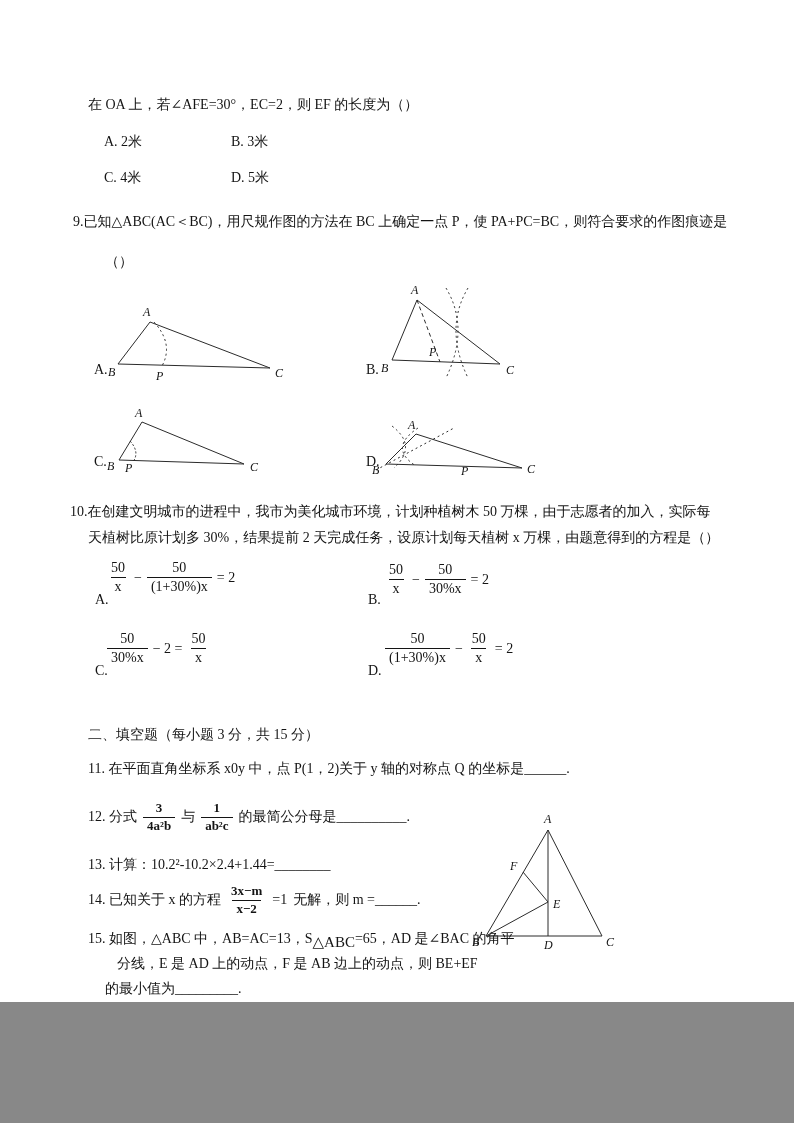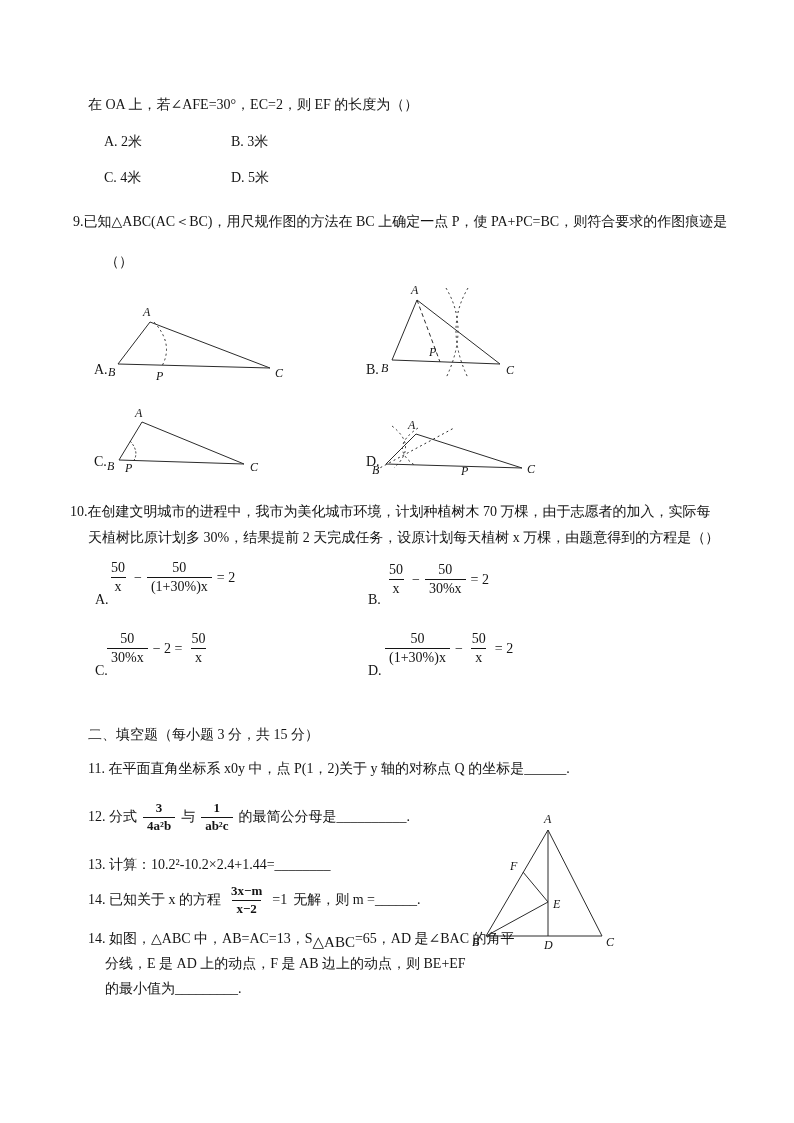--- a/index.html
+++ b/index.html
@@ -1,20 +1,20 @@
 <!DOCTYPE html>
 <html><head>
 <meta charset="utf-8">
 <style>
   * { box-sizing: border-box; }
   html,body { margin:0; padding:0; background:#888; }
   .page {
     position: relative;
     width: 794px;
-    height: 1123px;
+    height: 1002px;
     margin: 0 auto;
     background: #ffffff;
     font-family: "Liberation Serif", "DejaVu Serif", serif;
     color: #141414;
     font-size: 14px;
     overflow: hidden;
   }
   .abs { position: absolute; white-space: nowrap; }
   
   .eq {
@@ -86,21 +86,21 @@
     <path d="M22 6 Q 48 26 24 48" stroke-dasharray="2 3"></path>
     <path d="M48 8 Q 18 28 46 46" stroke-dasharray="2 3"></path>
     <path d="M6 50 L84 8" stroke-dasharray="2 3"></path>
     <text x="38" y="9">A</text>
     <text x="2" y="54">B</text>
     <text x="157" y="53">C</text>
     <text x="91" y="55">P</text>
   </svg>
   <div class="abs" style="left:366px; top:454px;">D.</div>
 
-  <div class="abs" style="left:70px; top:503px;">10.在创建文明城市的进程中，我市为美化城市环境，计划种植树木 70 万棵，由于志愿者的加入，实际每</div>
+  <div class="abs" style="left:70px; top:503px;">10.在创建文明城市的进程中，我市为美化城市环境，计划种植树木 50 万棵，由于志愿者的加入，实际每</div>
   <div class="abs" style="left:88px; top:529px;">天植树比原计划多 30%，结果提前 2 天完成任务，设原计划每天植树 x 万棵，由题意得到的方程是（）</div>
 
   <div class="abs" style="left:95px; top:592px;">A.</div>
   <div class="eq" style="left:107px; top:559px;">
     <span class="frac">
         <span class="num">50</span>
         <span class="den">x</span>
       </span>
     <span>−</span>
     <span class="frac">
@@ -176,23 +176,23 @@
     <span>14. 已知关于 x 的方程</span>
     <span class="frac">
         <span class="num">3x−m</span>
         <span class="den">x−2</span>
       </span>
     <span>=1</span>
     <span>无解，则 m =______.</span>
   </div>
 
   <div class="abs" style="left:88px; top:930px;">
-    <span>14. 如图，△ABC 中，AB=AC=13，S</span><span class="sub">△ABC</span><span>=65，AD 是∠BAC 的角平</span>
-  </div>
-  <div class="abs" style="left:105px; top:955px;">分线，E 是 AD 上的动点，F 是 AB 边上的动点，则 BE+EF</div>
+    <span>15. 如图，△ABC 中，AB=AC=13，S</span><span class="sub">△ABC</span><span>=65，AD 是∠BAC 的角平</span>
+  </div>
+  <div class="abs" style="left:117px; top:955px;">分线，E 是 AD 上的动点，F 是 AB 边上的动点，则 BE+EF</div>
   <div class="abs" style="left:105px; top:980px;">的最小值为_________.</div>
 
   <svg class="abs" style="left:468px; top:812px;" width="155" height="140" viewBox="0 0 155 140">
     <path d="M80 18 L18 124 L134 124 Z"></path>
     <line x1="80" y1="18" x2="80" y2="124"></line>
     <line x1="18" y1="124" x2="80" y2="90"></line>
     <line x1="80" y1="90" x2="55" y2="60"></line>
     <text x="76" y="11">A</text>
     <text x="4" y="134">B</text>
     <text x="138" y="134">C</text>

